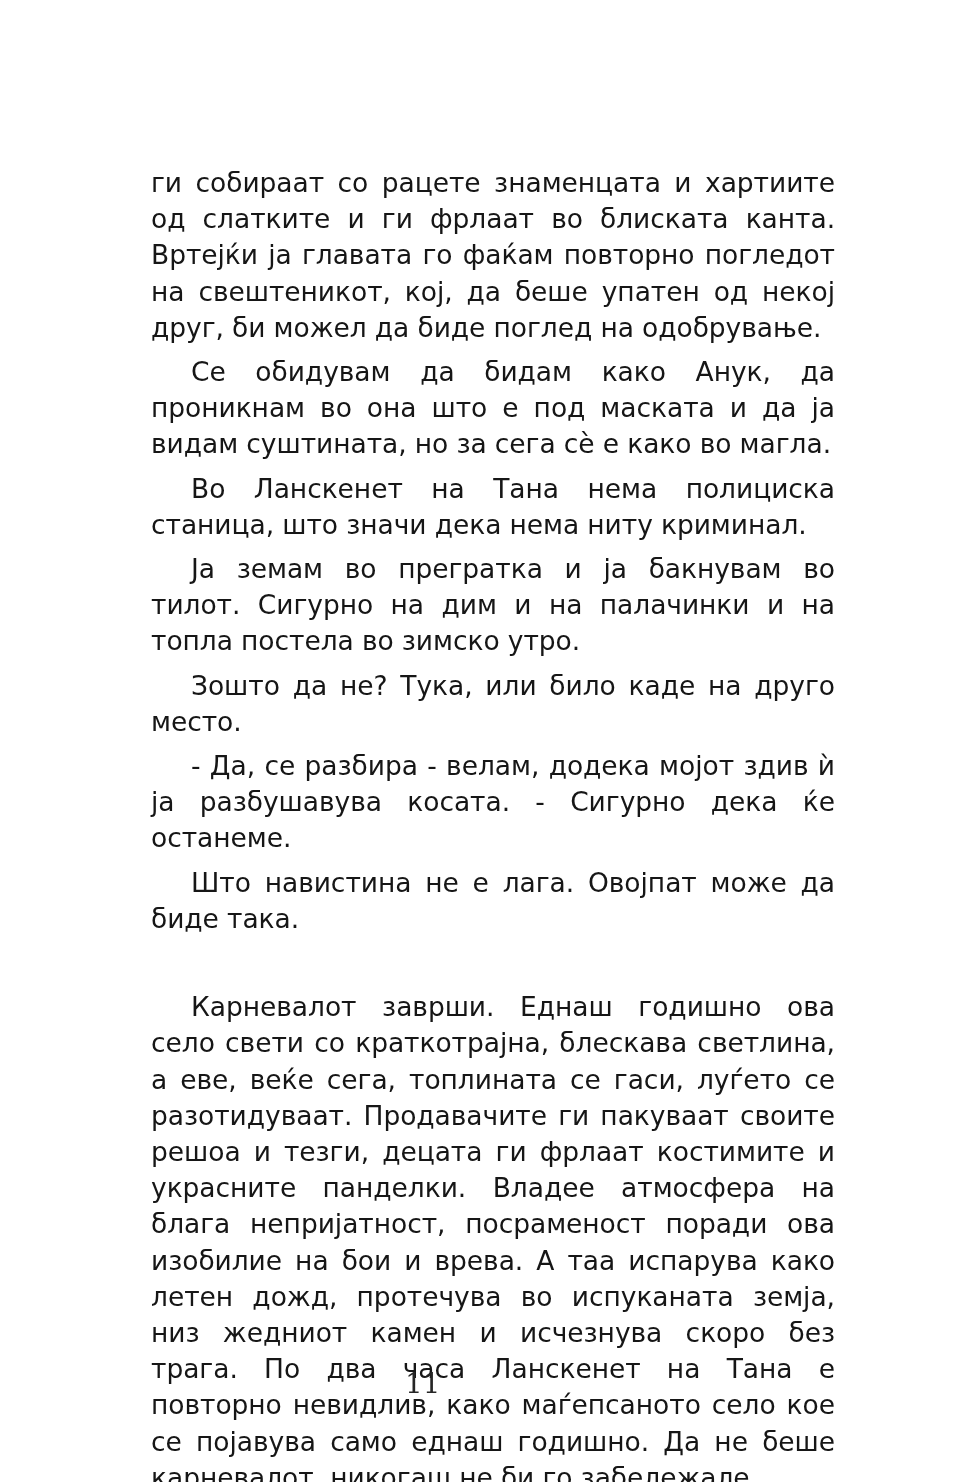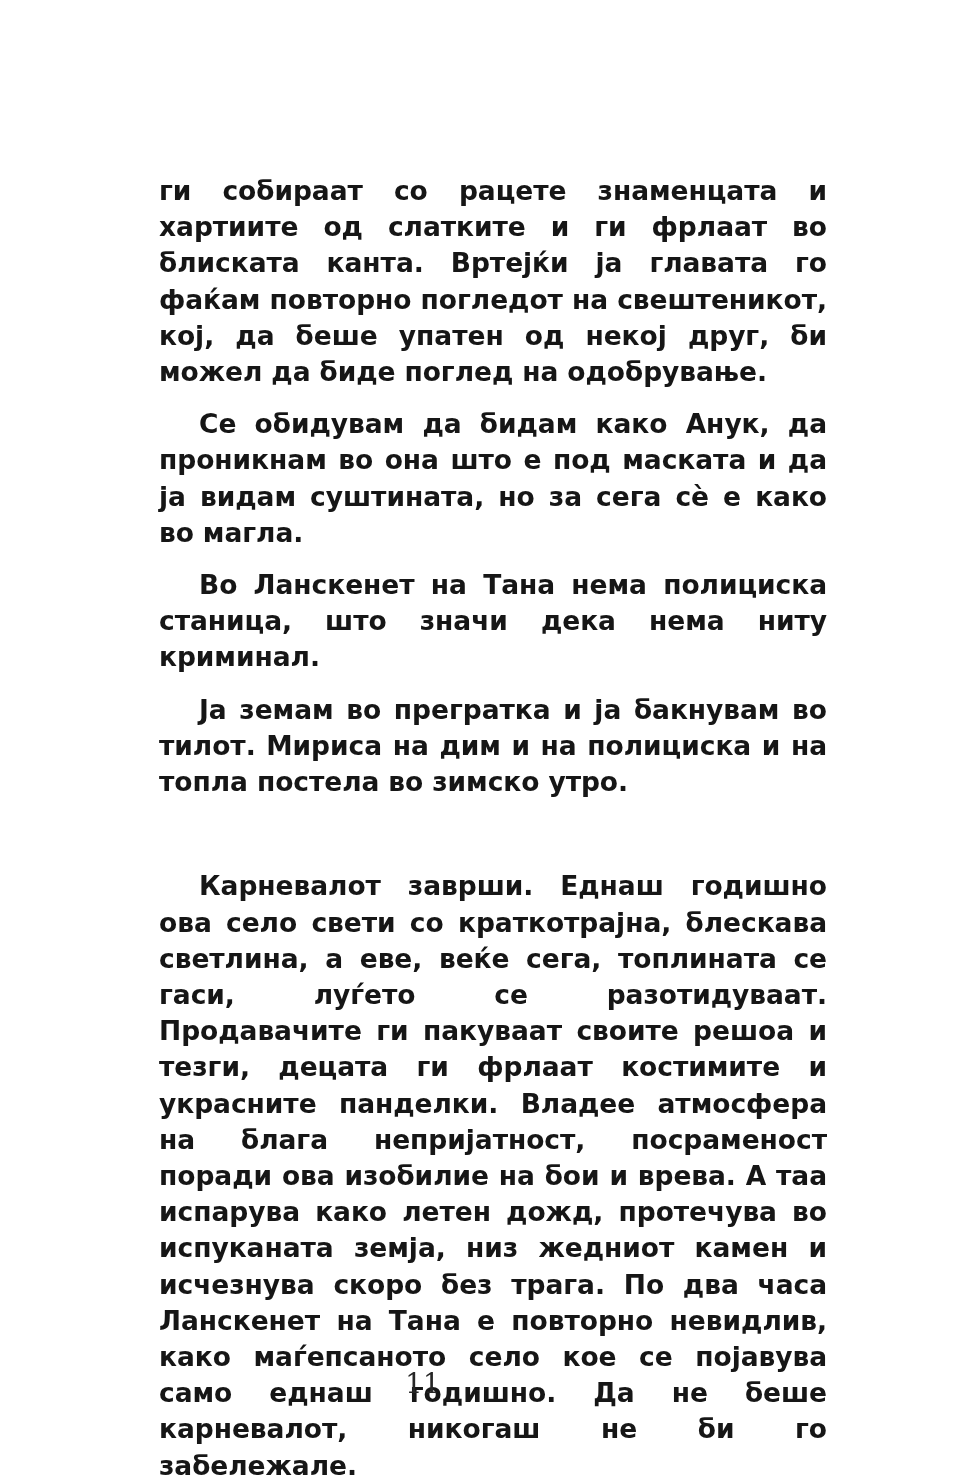--- a/index.html
+++ b/index.html
@@ -19,32 +19,31 @@
     overflow: hidden;
     box-sizing: border-box;
   }
   .text-column {
     position: absolute;
     left: 143px;
     top: 157px;
     width: 700px;
   }
   .para {
-    margin: 16px;
+    margin: 8px;
     font-size: 26.5px;
     line-height: 36.2px;
     color: #161616;
     text-align: justify;
     text-justify: inter-word;
     text-indent: 40px;
     hyphens: manual;
     -webkit-hyphens: manual;
     word-spacing: -0.2px;
     letter-spacing: -0.05px;
-    font-weight: bold;
   }
   .para.no-indent {
     text-indent: 0;
   }
   .block-gap {
     height: 36.2px;
   }
   .ital {
     font-style: italic;
   }
@@ -64,21 +63,24 @@
 <body>
 
 <div class="page">
 
   <div class="text-column">
 
     <div>
       <p class="para no-indent">ги собираат со рацете знаменцата и хартиите од слатките и ги фрлаат во блиската канта. Вртејќи ја главата го фаќам повторно погледот на свештеникот, кој, да беше упатен од некој друг, би можел да биде поглед на одобрување.</p>
       <p class="para">Се обидувам да бидам како Анук, да проникнам во она што е под маската и да ја видам суштината, но за сега сѐ е како во магла.</p>
       <p class="para">Во Ланскенет на Тана нема полициска станица, што значи дека нема ниту криминал.</p>
-      <p class="para">Ја земам во прегратка и ја бакнувам во тилот. Мириса на дим и на полициска и на топла постела во зимско утро.</p>
+      <p class="para">Ја земам во прегратка и ја бакнувам во тилот. Сигурно на дим и на палачинки и на топла постела во зимско утро.</p>
+      <p class="para">Зошто да не? Тука, или било каде на друго место.</p>
+      <p class="para">- Да, се разбира - велам, додека мојот здив ѝ ја разбушавува косата. - Сигурно дека ќе останеме.</p>
+      <p class="para">Што навистина не е лага. Овојпат може да биде така.</p>
     </div>
 
     <div class="block-gap"></div>
 
     <div>
       <p class="para">Карневалот заврши. Еднаш годишно ова село свети со краткотрајна, блескава светлина, а еве, веќе сега, топлината се гаси, луѓето се разотидуваат. Продавачите ги пакуваат своите решоа и тезги, децата ги фрлаат костимите и украсните панделки. Владее атмосфера на блага непријатност, посраменост поради ова изобилие на бои и врева. А таа испарува како летен дожд, протечува во испуканата земја, низ жедниот камен и исчезнува скоро без трага. По два часа Ланскенет на Тана е повторно невидлив, како маѓепсаното село кое се појавува само еднаш годишно. Да не беше карневалот, никогаш не би го забележале.</p>
 
     </div>
 
   </div>

